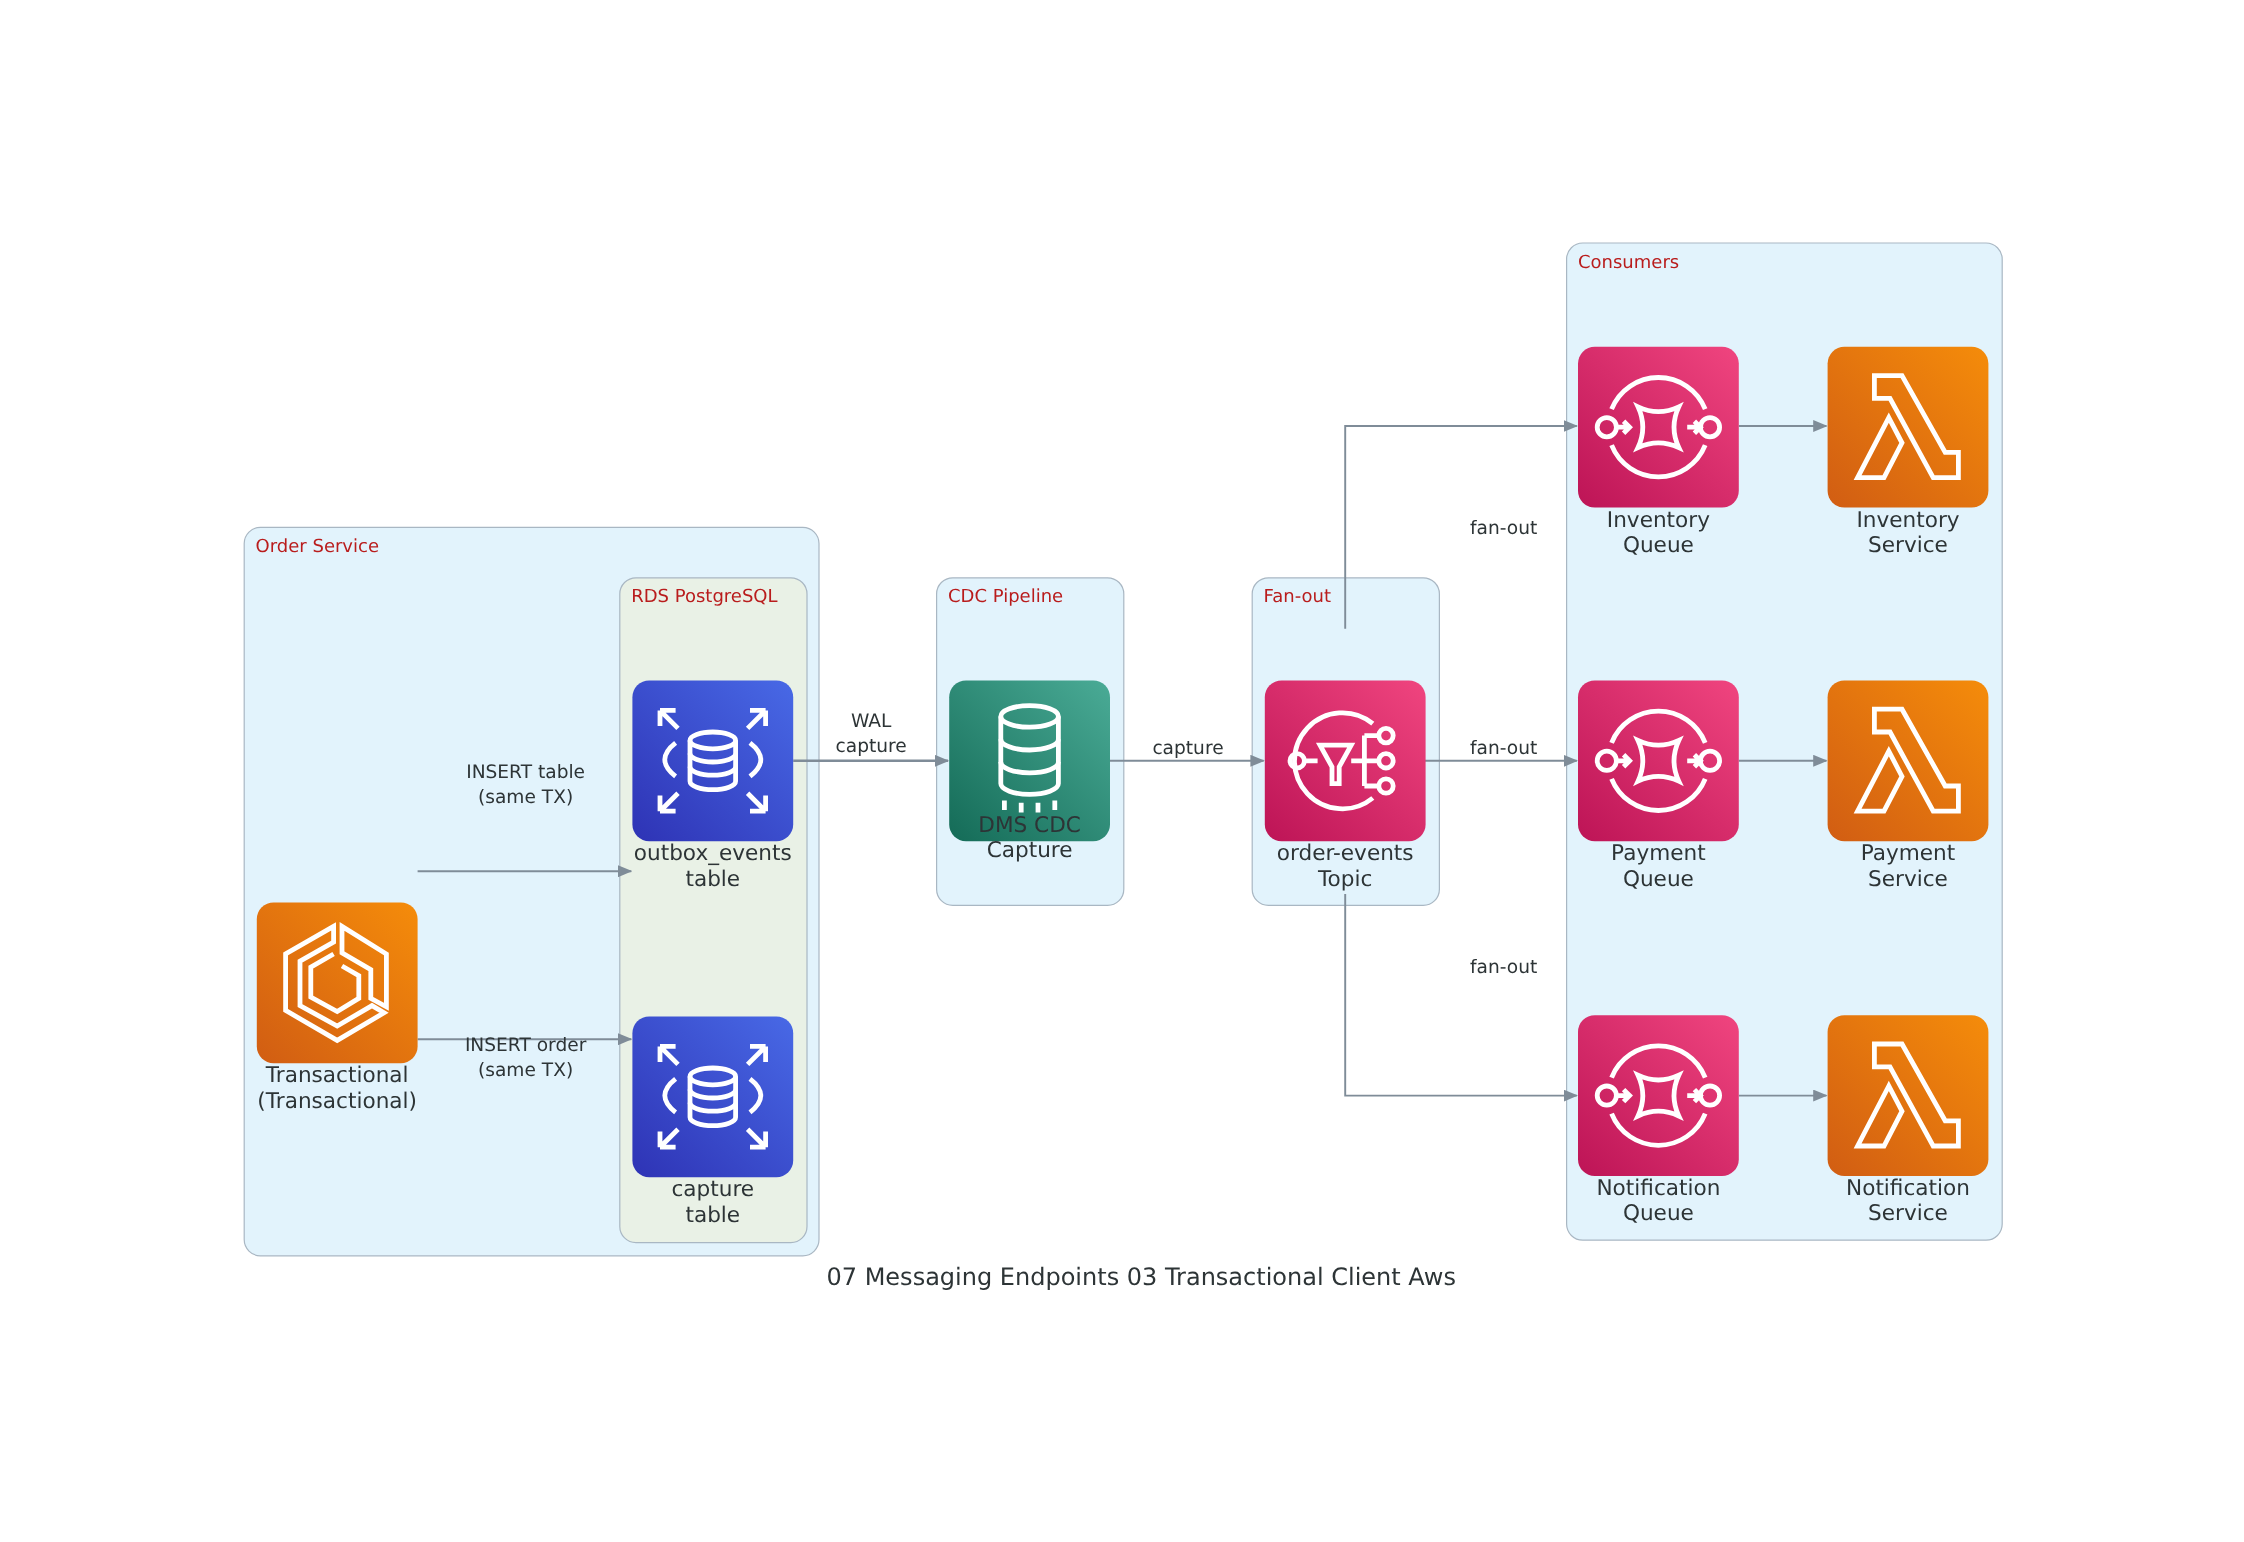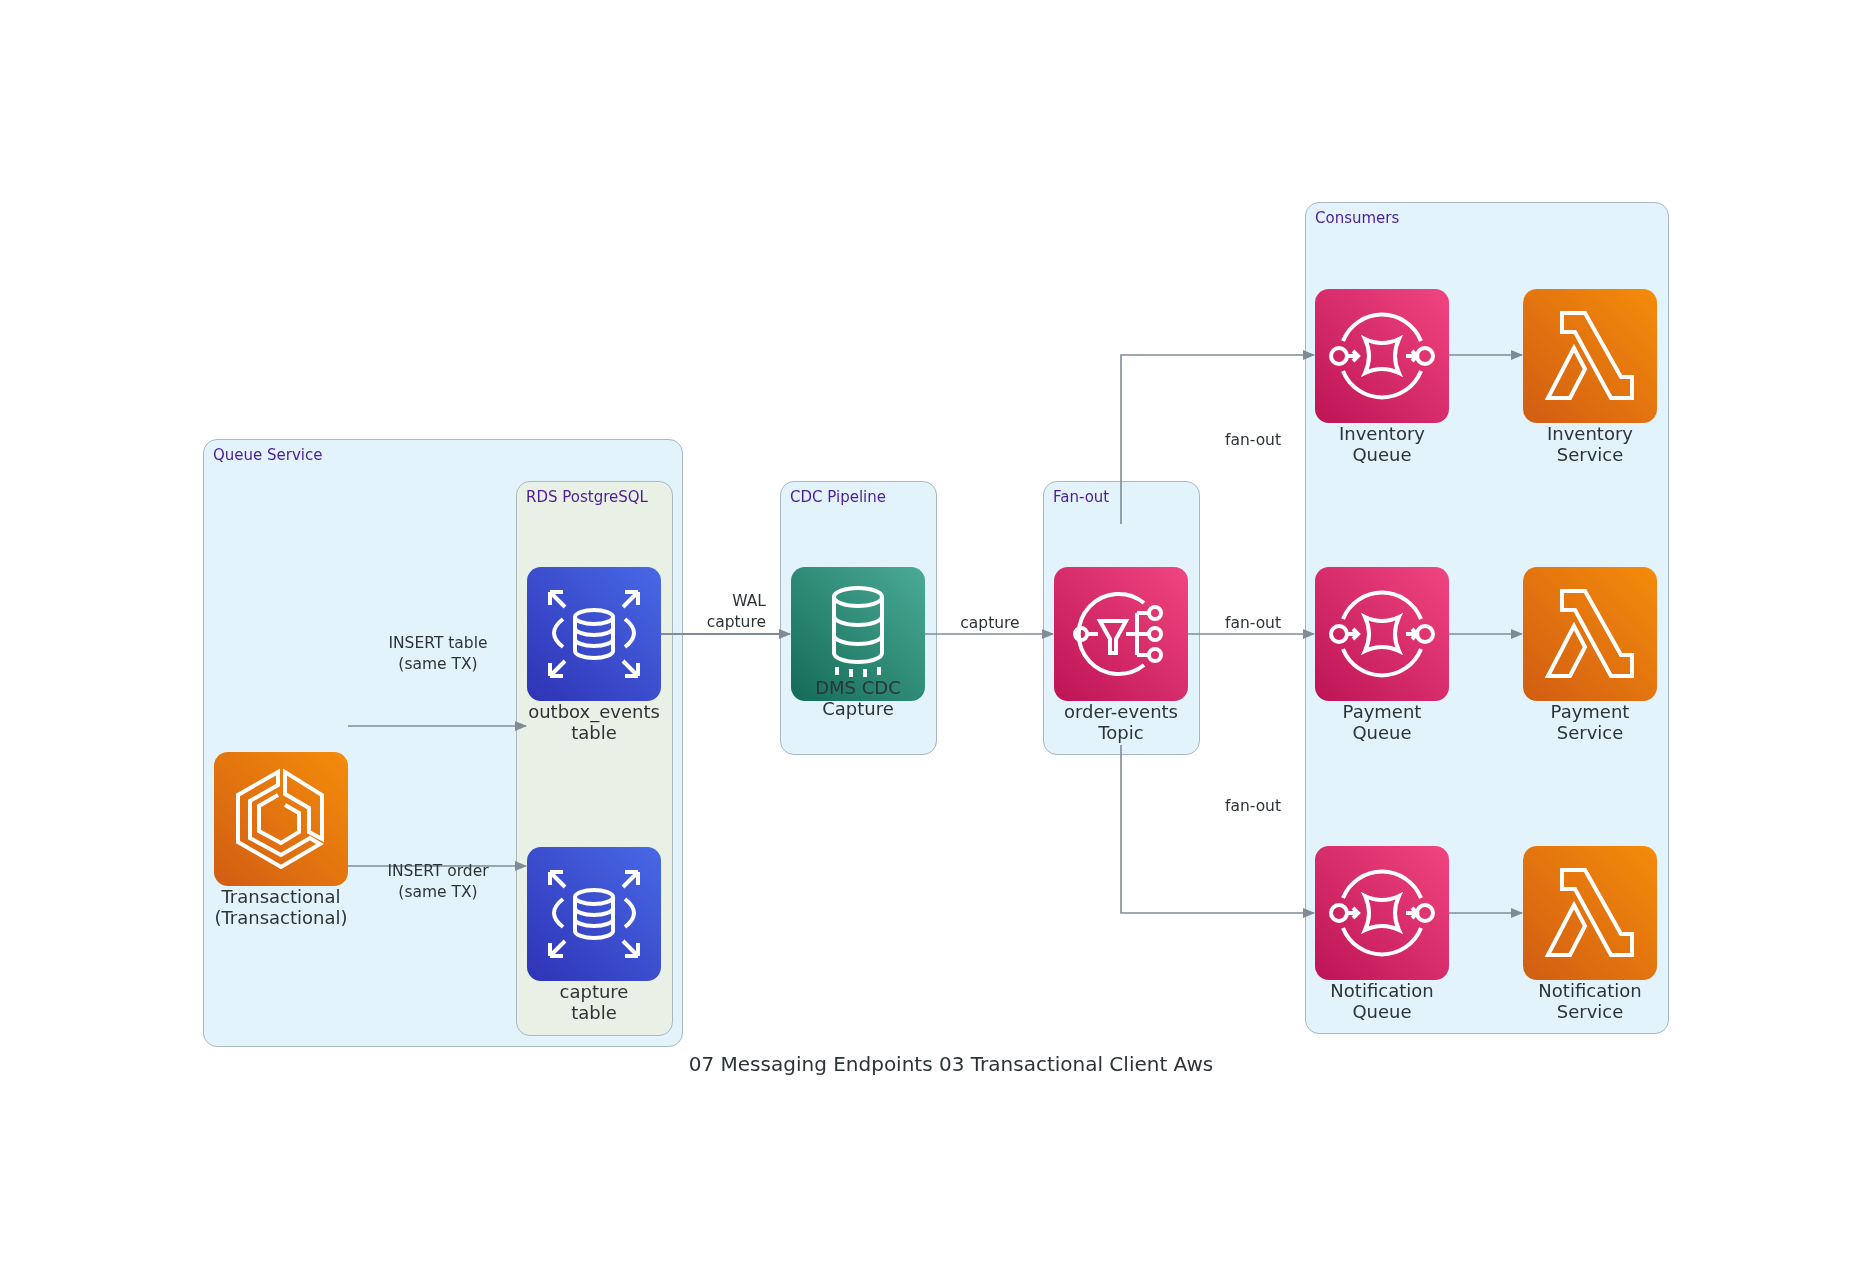--- a/index.html
+++ b/index.html
@@ -1,37 +1,37 @@
 <!DOCTYPE html>
 <html><head>
 <meta charset="utf-8">
 <style>
   html, body { margin:0; padding:0; background:#ffffff; }
   body { width:1870px; height:1285px; position:relative; overflow:hidden;
          font-family:"DejaVu Sans", sans-serif; color:#2d3436; }
   .group { position:absolute; border:1.5px solid #a9b7c3; border-radius:14px; box-sizing:border-box; }
   .group.blue { background:#e2f3fc; }
   .group.green { background:#e9f1e6; }
-  .group-label { position:absolute; left:9px; top:6px; font-size:15px; color:#4c1d95; white-space:nowrap; }
+  .group-label { position:absolute; left:9px; top:6px; font-size:15px; color:#b91c1c; white-space:nowrap; }
   .node { position:absolute; width:134px; height:134px; border-radius:14px; }
   .node svg { position:absolute; left:0; top:0; width:134px; height:134px; }
   .rds { background:linear-gradient(45deg,#2e33b5 0%,#4869e6 100%); }
   .dms { background:linear-gradient(45deg,#146b57 0%,#4aab96 100%); }
   .pink { background:linear-gradient(45deg,#bd1456 0%,#f0457f 100%); }
   .orange { background:linear-gradient(45deg,#d15d13 0%,#f58c0a 100%); }
   .nlabel { position:absolute; width:180px; text-align:center; font-size:18px; line-height:21px; color:#2d3436; }
   .elabel { position:absolute; text-align:center; font-size:15.5px; line-height:21px; color:#2d3436; white-space:nowrap; }
   #edges { position:absolute; left:0; top:0; width:1870px; height:1285px; pointer-events:none; }
   .title { position:absolute; left:0; width:1870px; top:1052px; text-align:center; font-size:20px; color:#2d3436;padding-left:16px; }
 </style>
 </head>
 <body>
 
 <div class="group blue" style="left:203px;top:439px;width:480px;height:608px;">
-  <span class="group-label">Queue Service</span>
+  <span class="group-label">Order Service</span>
 </div>
 <div class="group green" style="left:516px;top:481px;width:157px;height:555px;">
   <span class="group-label">RDS PostgreSQL</span>
 </div>
 <div class="group blue" style="left:780px;top:481px;width:157px;height:274px;">
   <span class="group-label">CDC Pipeline</span>
 </div>
 <div class="group blue" style="left:1043px;top:481px;width:157px;height:274px;">
   <span class="group-label">Fan-out</span>
 </div>
@@ -60,21 +60,21 @@
 </svg>
 
 <div class="elabel" style="left:378px;top:633px;width:120px;">
   <div>INSERT table</div>
   <div>(same TX)</div>
 </div>
 <div class="elabel" style="left:378px;top:827px;width:120px;margin-top:34px;">
   <div>INSERT order</div>
   <div>(same TX)</div>
 </div>
-<div class="elabel" style="left:686px;top:591px;width:80px;text-align:right;">
+<div class="elabel" style="left:686px;top:591px;width:80px;">
   <div>WAL</div>
   <div>capture</div>
 </div>
 <div class="elabel" style="left:950px;top:613px;width:80px;">
   <div>capture</div>
 </div>
 <div class="elabel" style="left:1213px;top:430px;width:80px;">
   <div>fan-out</div>
 </div>
 <div class="elabel" style="left:1213px;top:613px;width:80px;">

